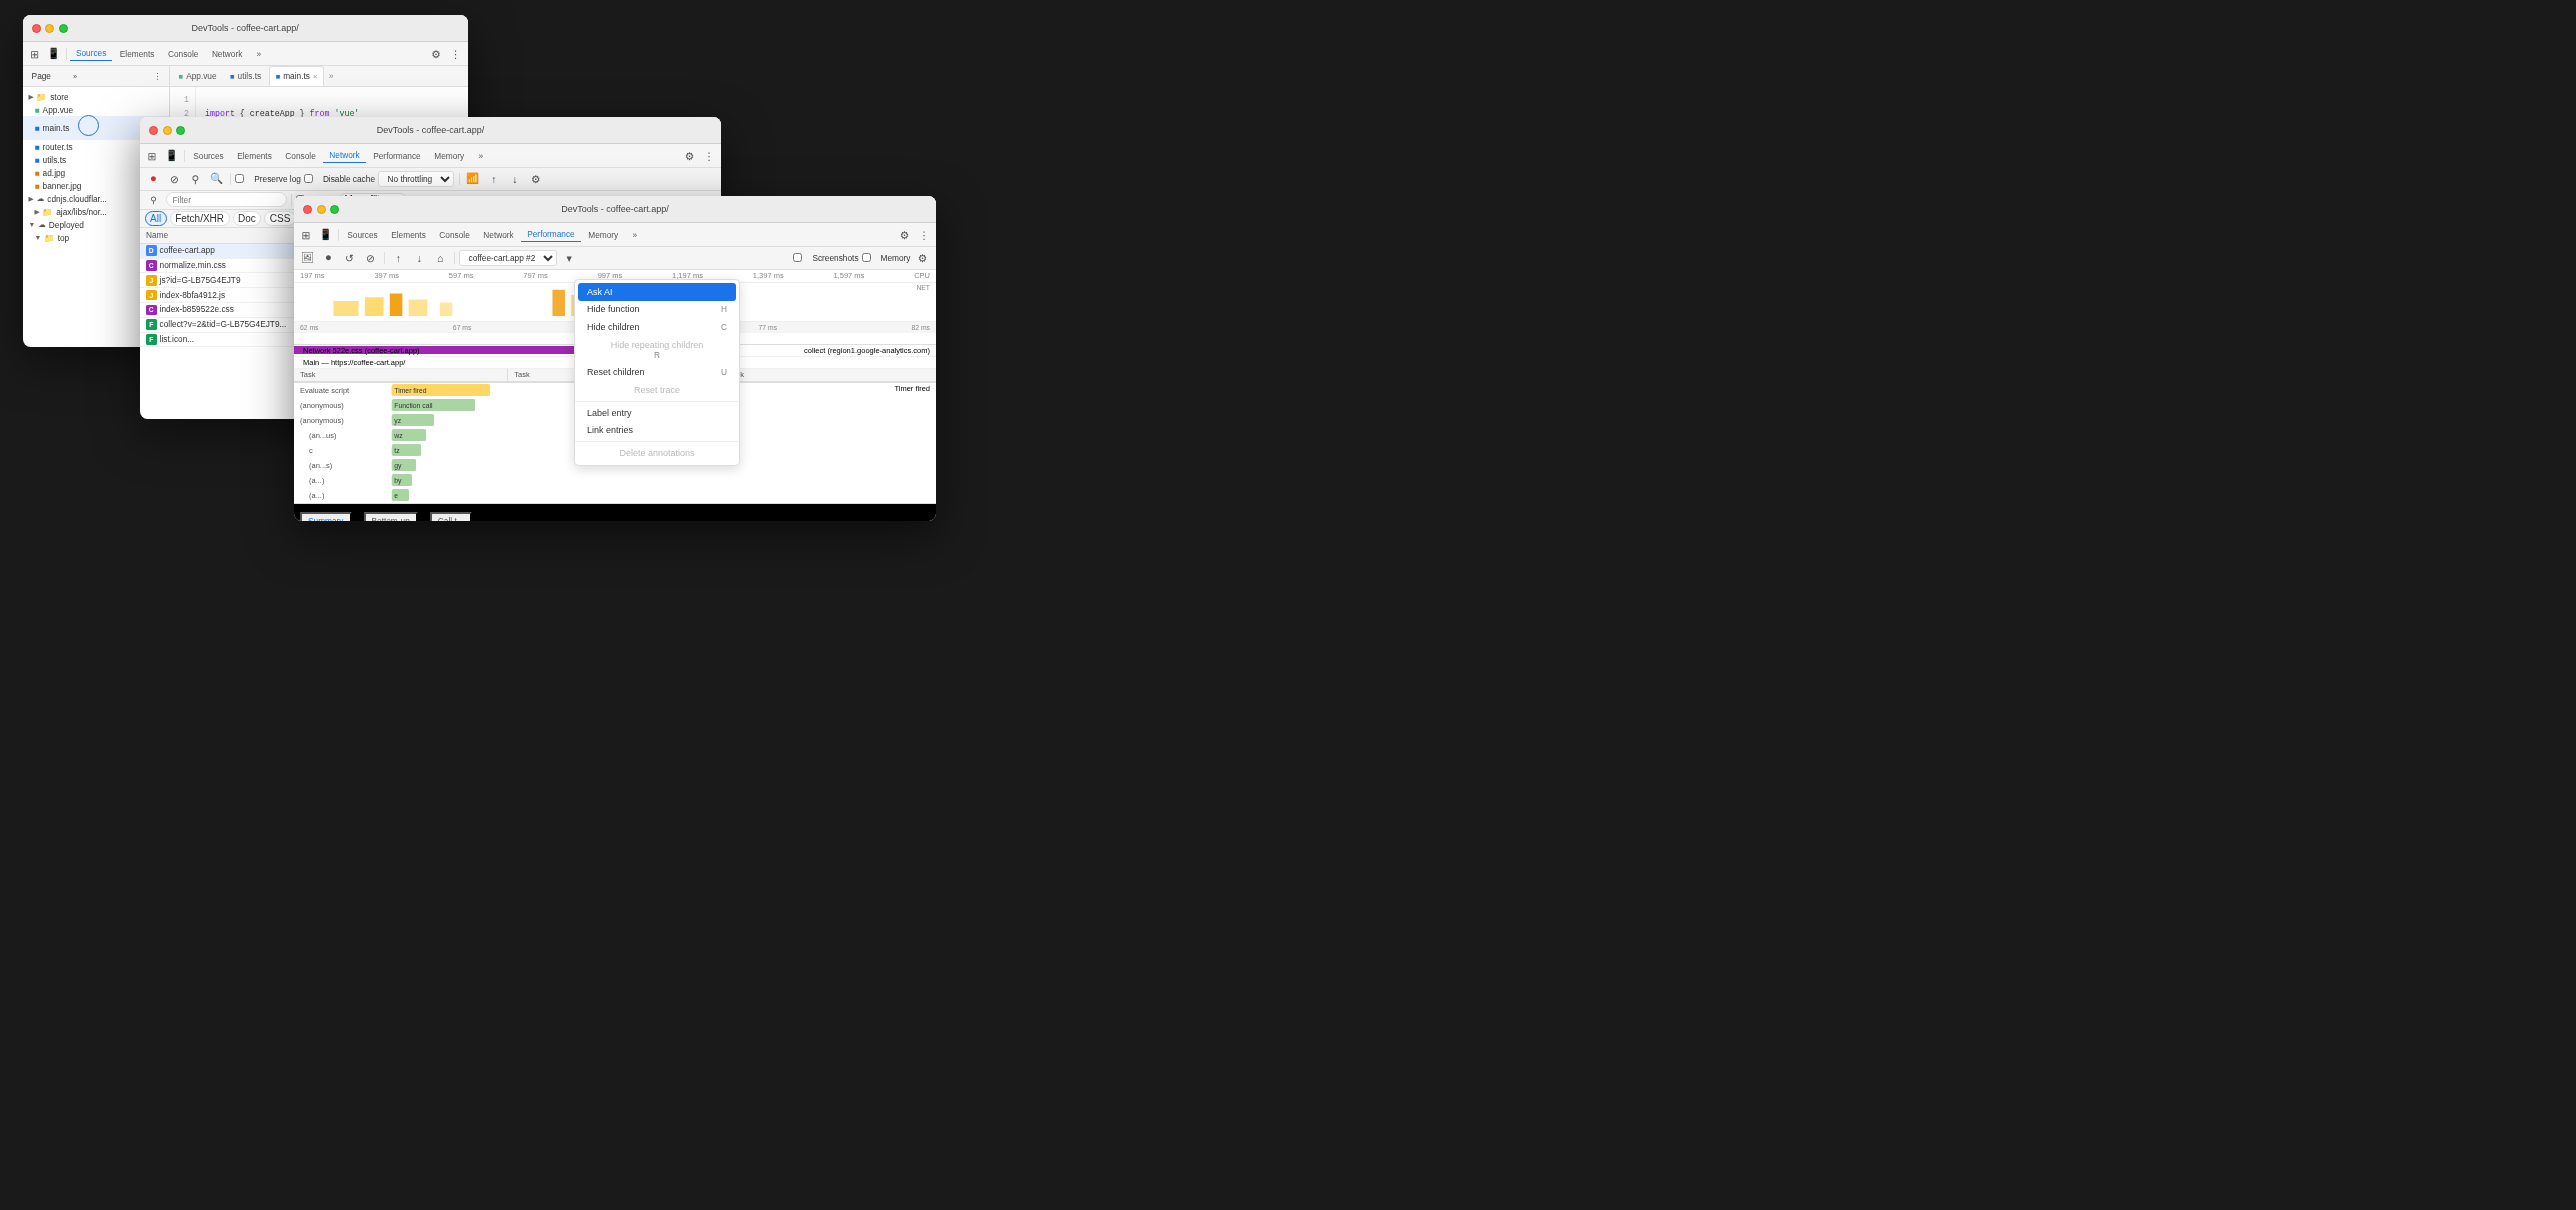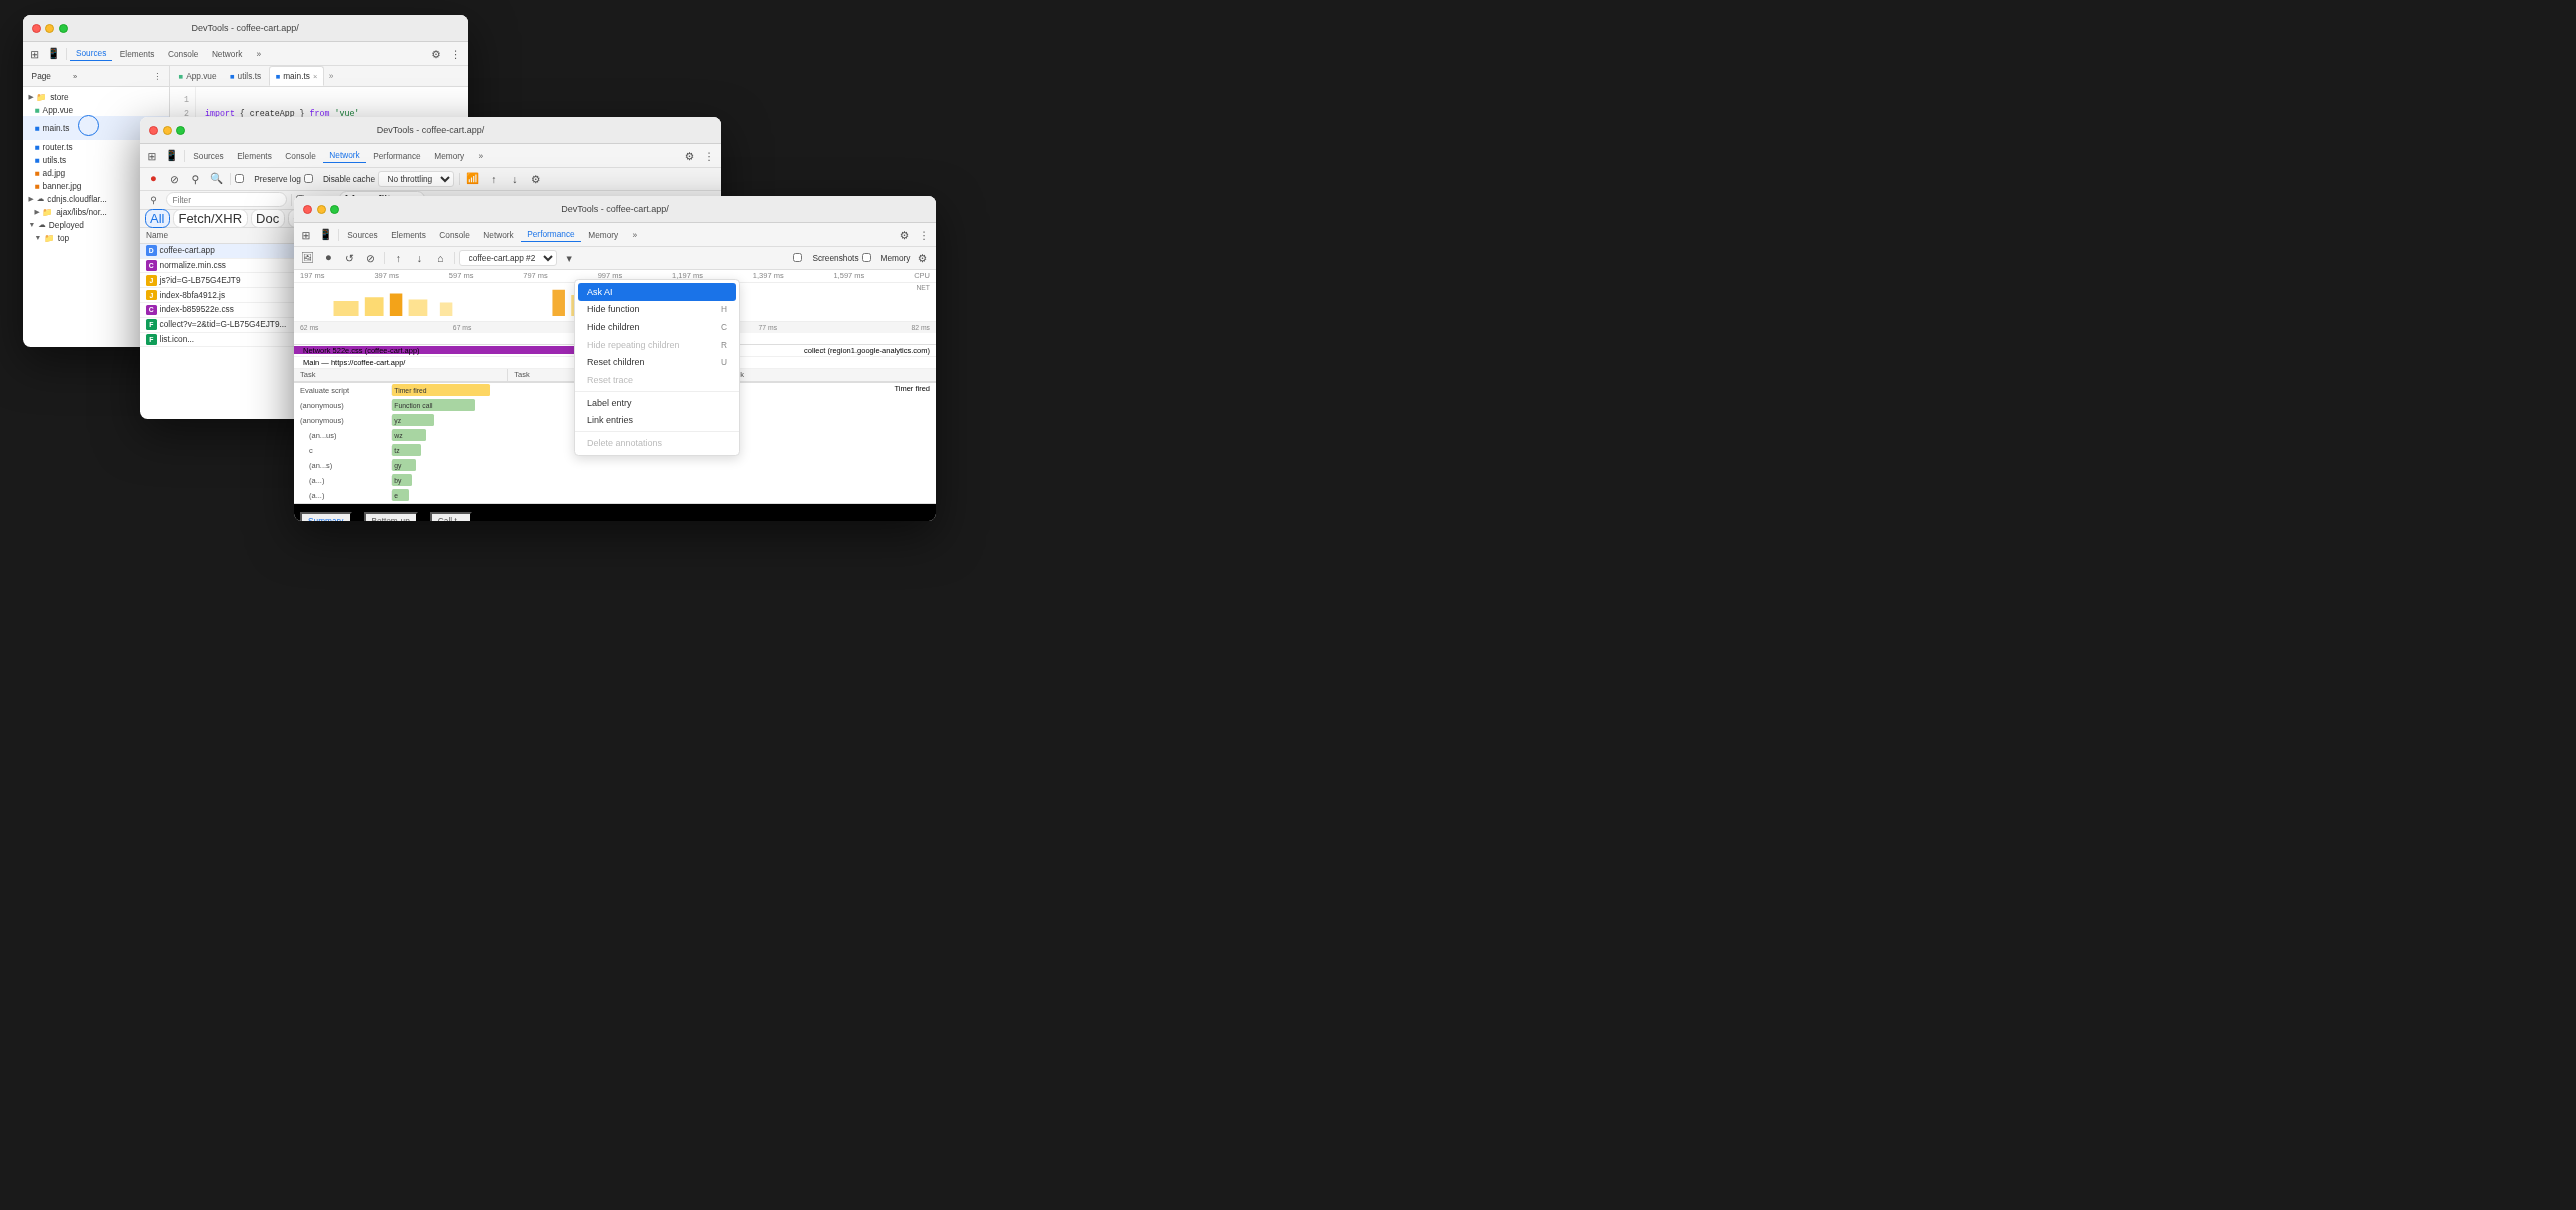--- a/index.html
+++ b/index.html
@@ -276,21 +276,21 @@
       width: 121px;
       border: 0.8px solid #ddd;
       border-radius: 7.5px;
       padding: 0 6px;
       font-size: 8.3px;
       background: #fff;
     }
 
     .filter-btn {
       padding: 0.8px 4.5px;
-      font-size: 13px;
+      font-size: 10px;
       border: 0.8px solid #ddd;
       border-radius: 7.5px;
       background: #fff;
       cursor: pointer;
       color: #333;
     }
     .filter-btn.active { background: #e8f0fe; border-color: #1a73e8; color: #1a73e8; }
 
     .network-table {
       flex: 1;
@@ -441,21 +441,21 @@
       justify-content: space-between;
       align-items: center;
     }
     .ctx-menu-item.highlighted {
       background: #1a73e8;
       color: #fff;
       border-radius: 3px;
       margin: 0 3px;
       padding: 3.8px 9px;
     }
-    .ctx-menu-item.disabled { color: #bbb; cursor: default; }
+    .ctx-menu-item.disabled { color: #bbb; cursor: default; flex-direction: column; }
     .ctx-menu-shortcut { font-size: 8.3px; color: #888; }
     .ctx-menu-separator { height: 0.8px; background: #eee; margin: 2.3px 0; }
 
     
     .checkbox-label {
       display: flex;
       align-items: center;
       gap: 10px;
       font-size: 8.3px;
       color: #333;

